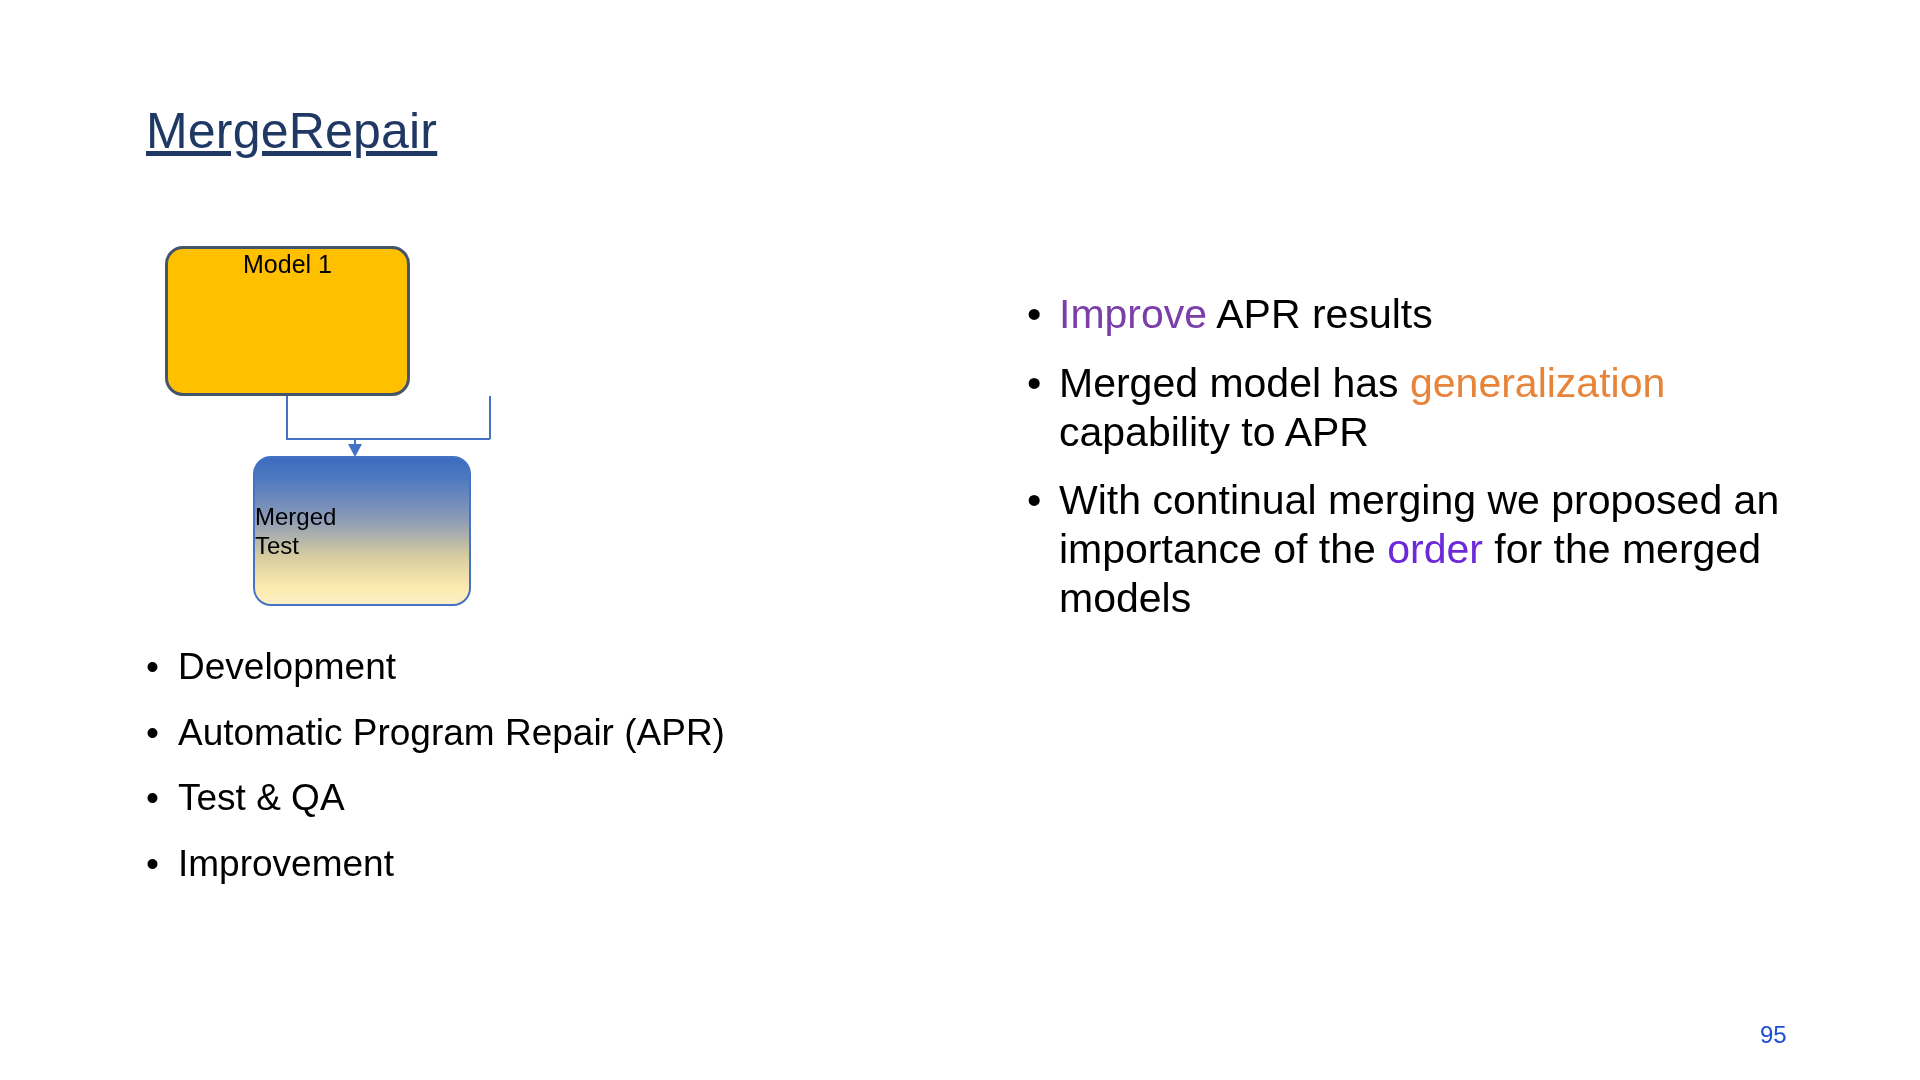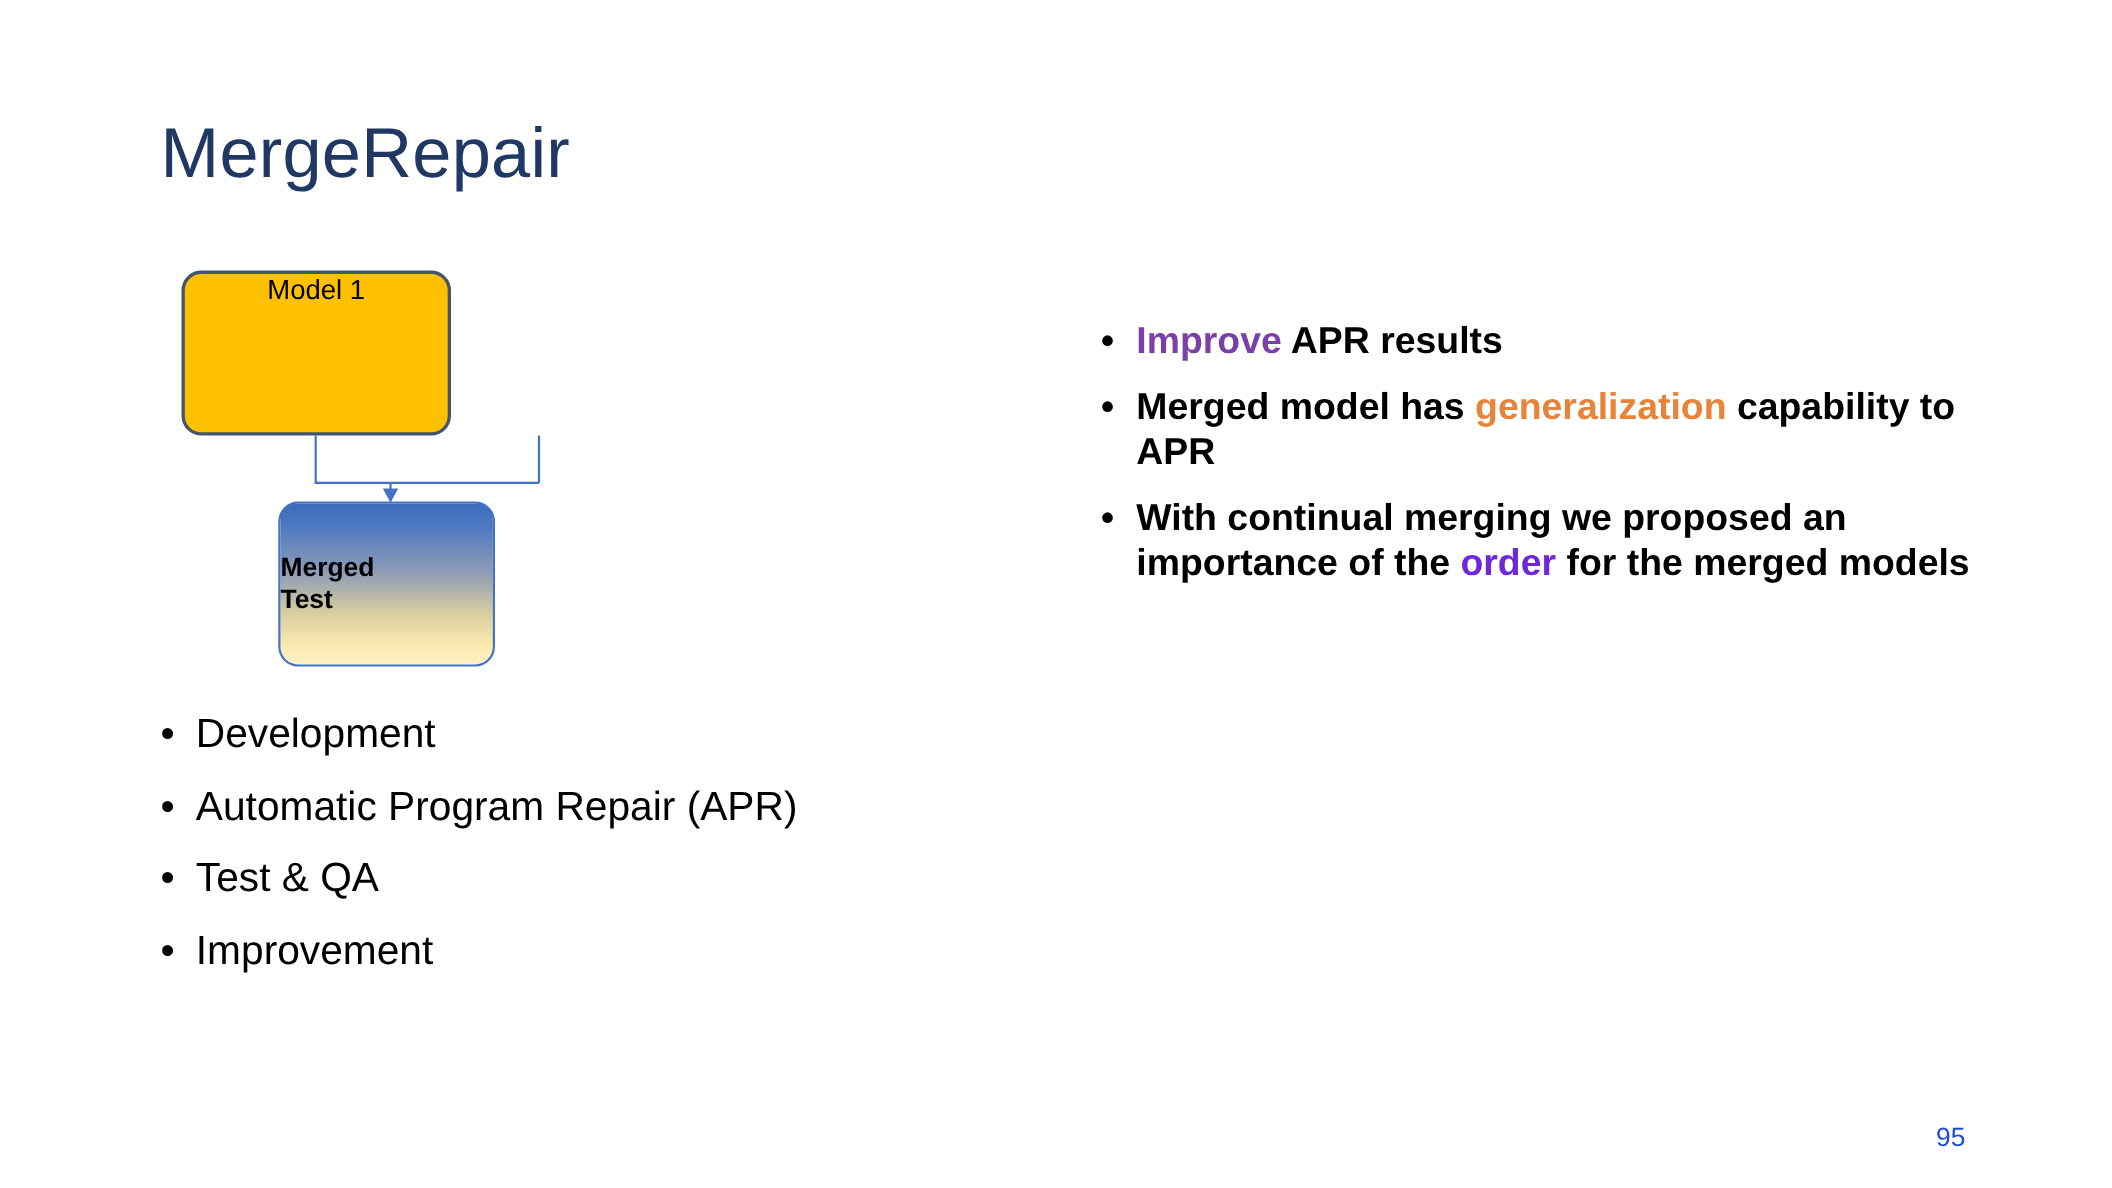--- a/index.html
+++ b/index.html
@@ -19,26 +19,27 @@
     position: absolute;
     inset: 0;
     background: #ffffff;
   }
 
   
   .slide-title {
     position: absolute;
     left: 146px;
     top: 104px;
-    font-size: 64px;
+    font-size: 50px;
     font-weight: 400;
     color: #1F3864;
     letter-spacing: 0.2px;
     line-height: 1.1;
     white-space: nowrap;
+    text-decoration: underline;
   }
 
   
   .diagram {
     position: absolute;
     left: 150px;
     top: 240px;
     width: 600px;
     height: 375px;
   }
@@ -71,28 +72,27 @@
     width: 245px;
     height: 150px;
     background: #4472C4;
     border: 2px solid #6E9BE0;
     color: #ffffff;
   }
 
   .node-merged {
     left: 103px;
     top: 216px;
-    width: 197px;
+    width: 218px;
     height: 150px;
     background: linear-gradient(180deg, #3D6BBE 0%, #4E79C0 14%, #8C9BB6 42%, #D8CDA0 68%, #FCE9AE 88%, #FDF0C4 100%);
     border: 2px solid #4472C4;
     color: #000000;
     font-size: 24px;
     flex-direction: column;
-    font-weight: bold;
   }
   .node-merged span { display: block; }
 
   .connector {
     position: absolute;
     left: 0;
     top: 0;
     width: 600px;
     height: 375px;
     overflow: visible;
@@ -123,26 +123,25 @@
   .bullets-left {
     left: 140px;
     top: 645px;
     width: 760px;
     font-size: 37px;
     line-height: 1.18;
   }
   .bullets-left li { margin-bottom: 22px; }
 
   .bullets-right {
-    left: 995px;
+    left: 1021px;
     top: 290px;
     width: 800px;
-    font-size: 34px;
+    font-size: 41px;
     line-height: 1.19;
-    font-weight: bold;
   }
   .bullets-right li { margin-bottom: 20px; }
   .bullets-right li::before { color: inherit; }
 
   .li-improve::before { color: #7030A0; }
 
   .hl-purple { color: #7A3FA8; }
   .hl-orange { color: #E8833A; }
   .hl-blue   { color: #6d28d9; text-align: center; }
 

